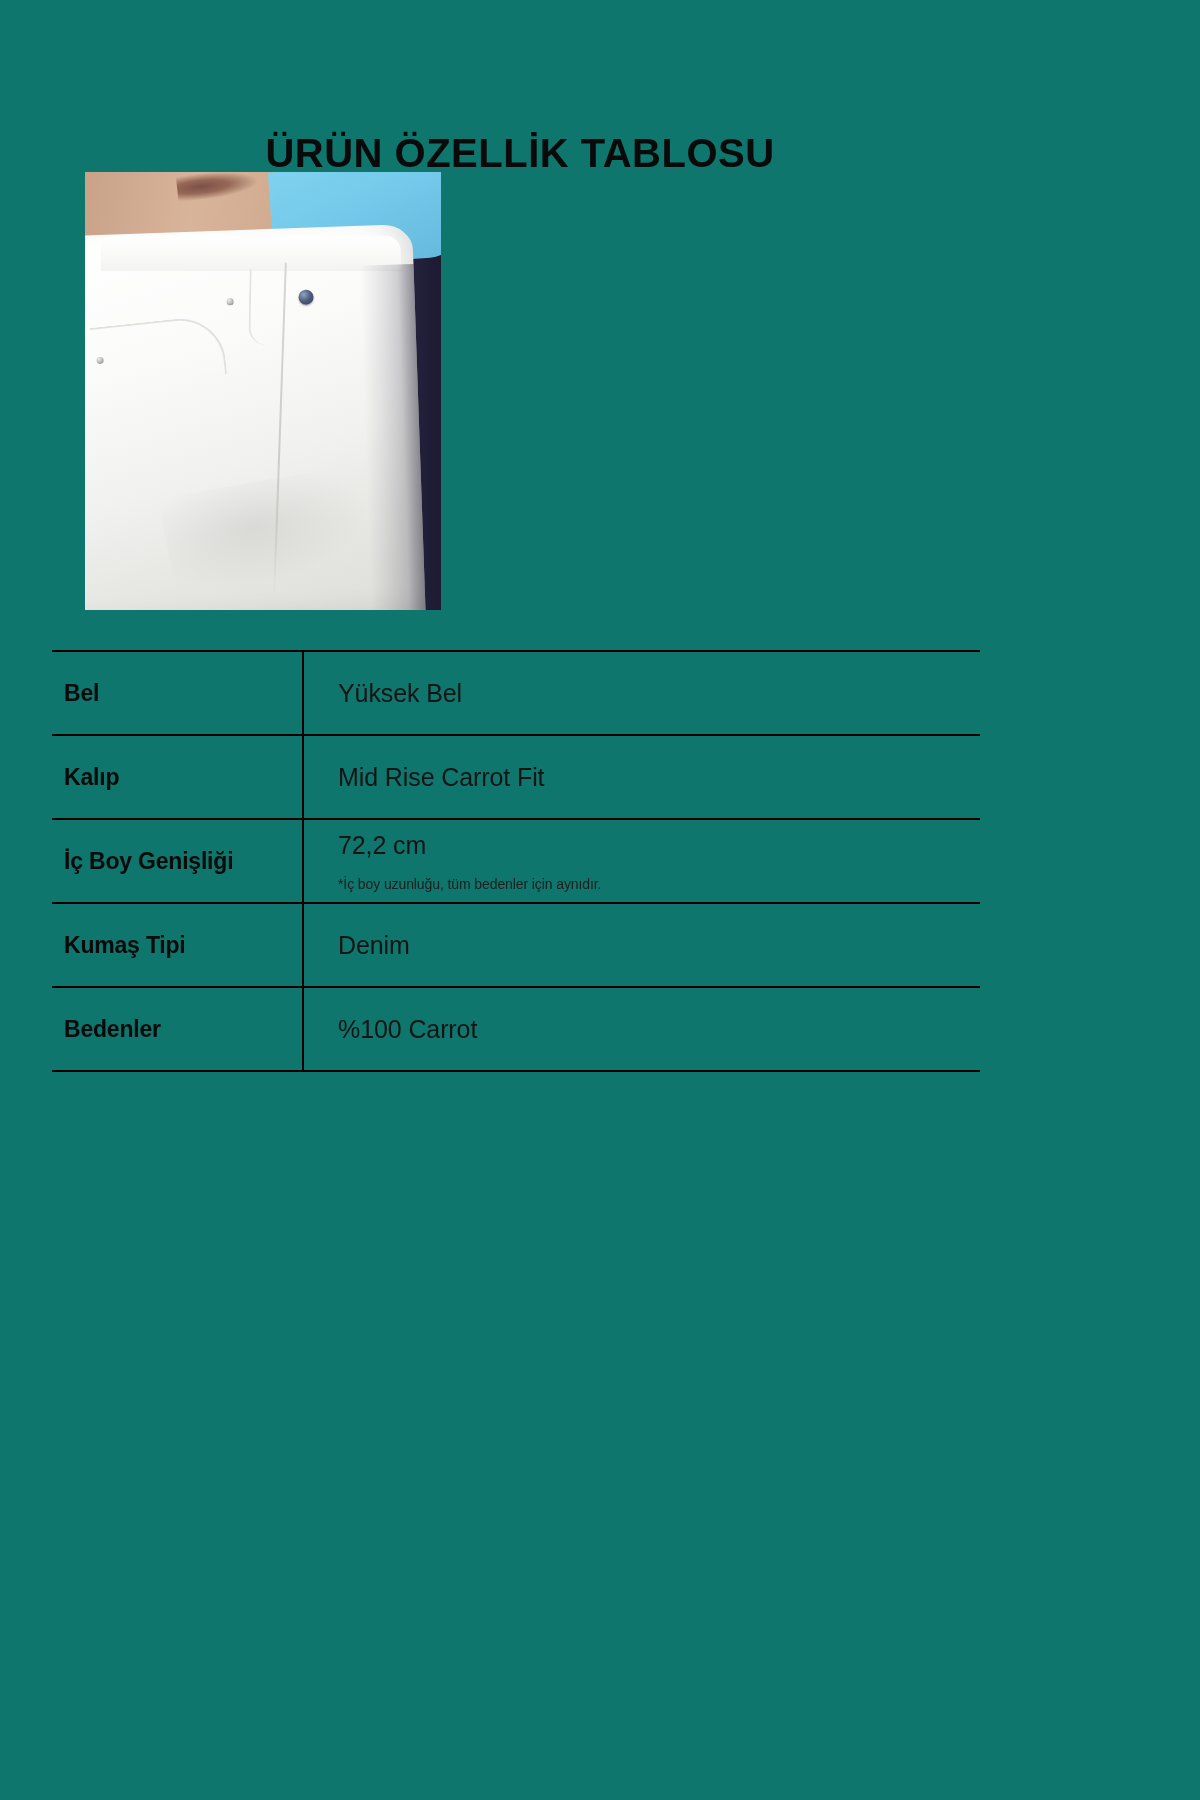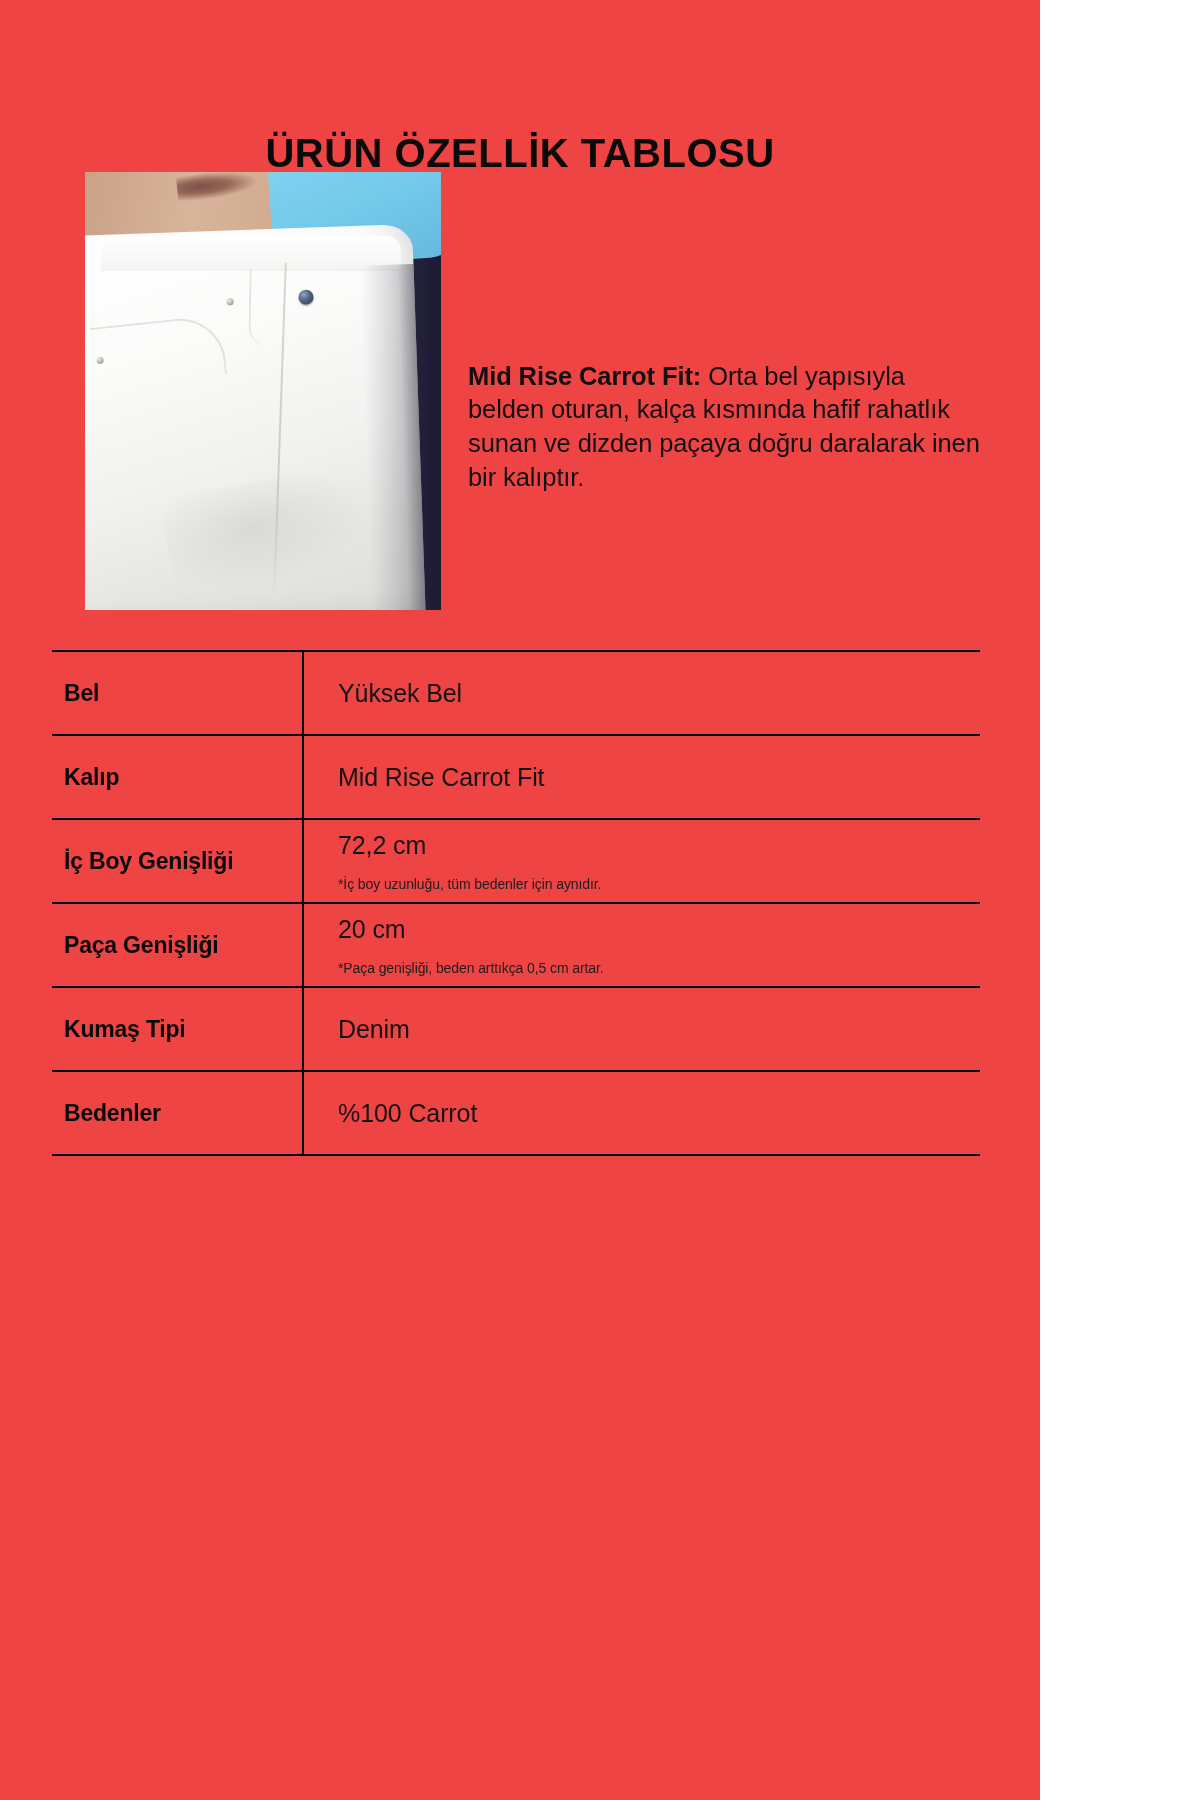--- a/index.html
+++ b/index.html
@@ -12,23 +12,23 @@
     height: 1800px;
     position: relative;
     font-family: "Liberation Sans", sans-serif;
     color: #000000;
     overflow: hidden;
   }
 
   .page {
     position: absolute;
     left: 0; top: 0;
-    width: 1040px;
+    width: 1200px;
     height: 1800px;
-    background: #ef4444;
+    background: #0f766e;
   }
 
   
   .title {
     position: absolute;
     left: 0;
     top: 104px;
     width: 1040px;
     text-align: center;
     font-size: 40px;
@@ -265,23 +265,20 @@
       <div class="jeans-seam"></div>
       <div class="jeans-pocket"></div>
       <div class="jeans-button"></div>
       <div class="jeans-rivet rivet-a"></div>
       <div class="jeans-rivet rivet-b"></div>
       <div class="jeans-crease"></div>
       <div class="jeans-shadow-right"></div>
     </div>
   </div>
 
-  <p class="description">
-    <span class="lead">Mid Rise Carrot Fit:</span><span> Orta bel yapısıyla belden oturan, kalça kısmında hafif rahatlık sunan ve dizden paçaya doğru daralarak inen bir kalıptır.</span>
-  </p>
 
   <table class="spec-table">
     <tbody>
       <tr>
         <td class="col-label">Bel</td>
         <td class="col-value">
           <span class="value-main">Yüksek Bel</span>
         </td>
       </tr>
       <tr>
@@ -291,27 +288,20 @@
         </td>
       </tr>
       <tr>
         <td class="col-label">İç Boy Genişliği</td>
         <td class="col-value">
           <span class="value-main">72,2 cm</span>
           <span class="value-note">*İç boy uzunluğu, tüm bedenler için aynıdır.</span>
         </td>
       </tr>
       <tr>
-        <td class="col-label">Paça Genişliği</td>
-        <td class="col-value">
-          <span class="value-main">20 cm</span>
-          <span class="value-note">*Paça genişliği, beden arttıkça 0,5 cm artar.</span>
-        </td>
-      </tr>
-      <tr>
         <td class="col-label">Kumaş Tipi</td>
         <td class="col-value">
           <span class="value-main">Denim</span>
         </td>
       </tr>
       <tr>
         <td class="col-label">Bedenler</td>
         <td class="col-value">
           <span class="value-main">%100 Carrot</span>
         </td>

